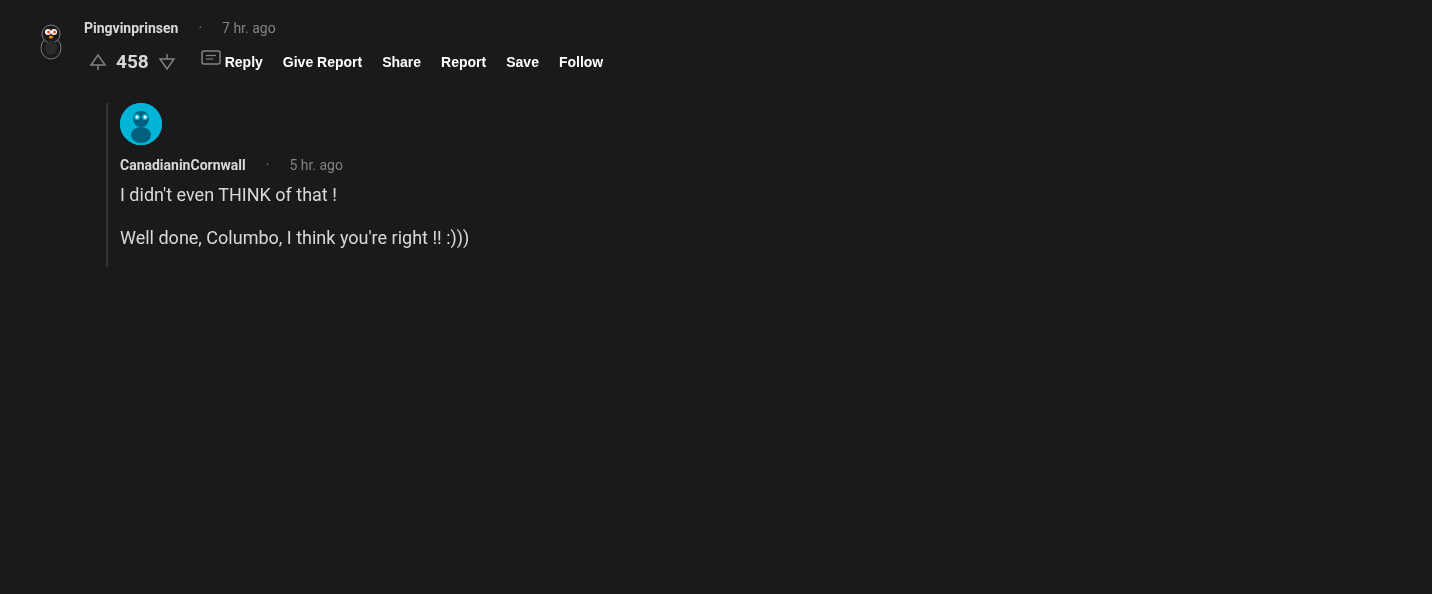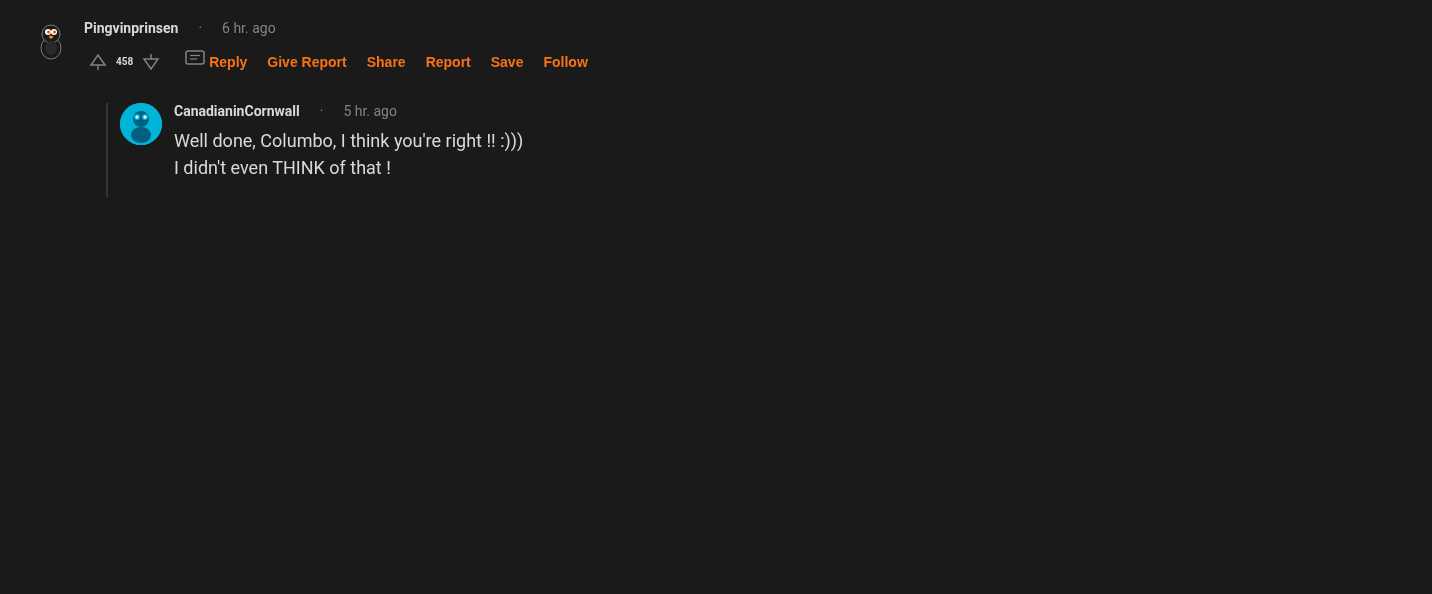--- a/index.html
+++ b/index.html
@@ -98,27 +98,27 @@
       cursor: pointer;
       padding: 4px;
       display: flex;
       align-items: center;
       font-size: 20px;
     }
 
     .vote-count {
       color: #d7dadc;
       font-weight: 700;
-      font-size: 10px;
+      font-size: 19px;
     }
 
     .action-btn {
       background: none;
       border: none;
-      color: #f97316;
+      color: #ffffff;
       cursor: pointer;
       padding: 6px 8px;
       font-size: 14px;
       font-weight: 700;
       display: flex;
       align-items: center;
       gap: 4px;
       border-radius: 2px;
     }
 
@@ -137,20 +137,21 @@
     .nested-comment {
       display: flex;
       flex-direction: row;
       gap: 0;
       margin-top: 8px;
       padding-left: 56px;
     }
 
     .nested-comment-inner {
       display: flex;
+      flex-direction: column;
       gap: 12px;
       flex: 1;
     }
 
     .nested-comment-body {
       flex: 1;
       padding-left: 0;
     }
 
     
@@ -194,21 +195,21 @@
 
       <ellipse cx="21" cy="28" rx="6" ry="7" fill="#2a2a2b"></ellipse>
     </svg>
   </div>
 
   <div class="comment-body">
 
     <div class="comment-header">
       <span class="username">Pingvinprinsen</span>
       <span class="separator">·</span>
-      <span class="timestamp">6 hr. ago</span>
+      <span class="timestamp">7 hr. ago</span>
     </div>
 
 
     <div class="actions">
       <div class="vote-section">
         <button class="vote-btn">
           <svg width="20" height="20" viewBox="0 0 20 20" fill="none">
             <path d="M10 3L17 13H3L10 3Z" stroke="#818384" stroke-width="1.5" fill="none"></path>
             <line x1="10" y1="13" x2="10" y2="18" stroke="#818384" stroke-width="1.5"></line>
           </svg>
@@ -274,18 +275,18 @@
     </div>
 
     <div class="nested-comment-body">
       <div class="comment-header">
         <span class="username">CanadianinCornwall</span>
         <span class="separator">·</span>
         <span class="timestamp">5 hr. ago</span>
       </div>
 
       <div class="comment-text">
+        <div style="margin-bottom: 16px;">I didn't even THINK of that !</div>
         <div>Well done, Columbo, I think you're right !! :)))</div>
-        <div style="margin-bottom: 16px;">I didn't even THINK of that !</div>
       </div>
     </div>
   </div>
 </div>
 
 </body></html>

